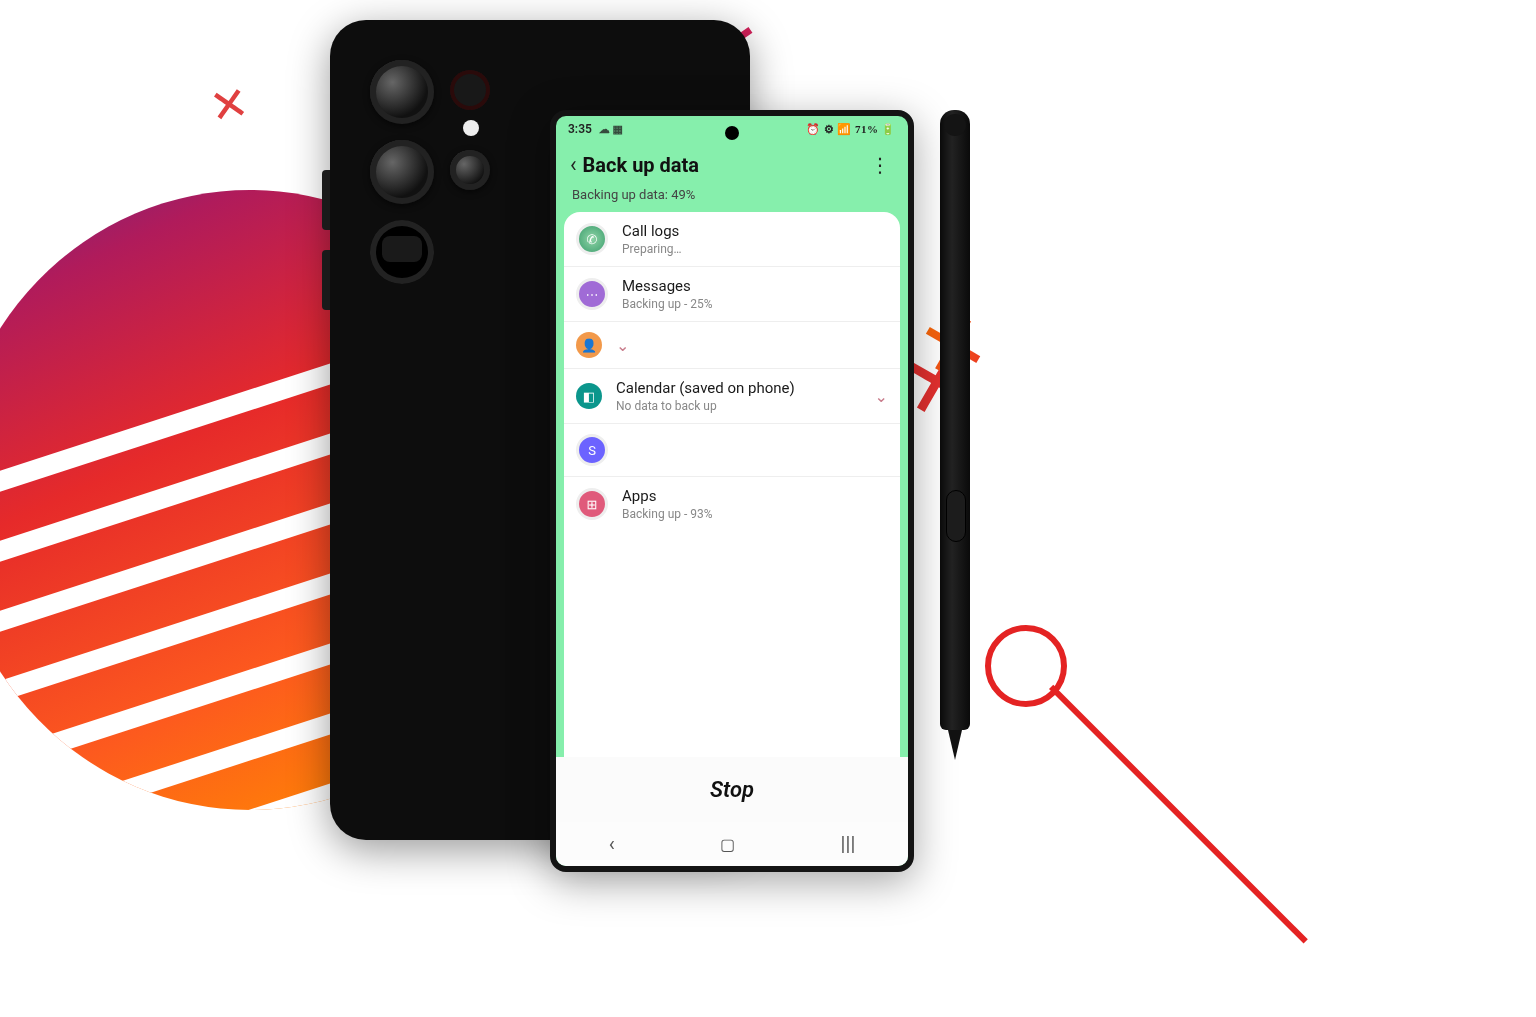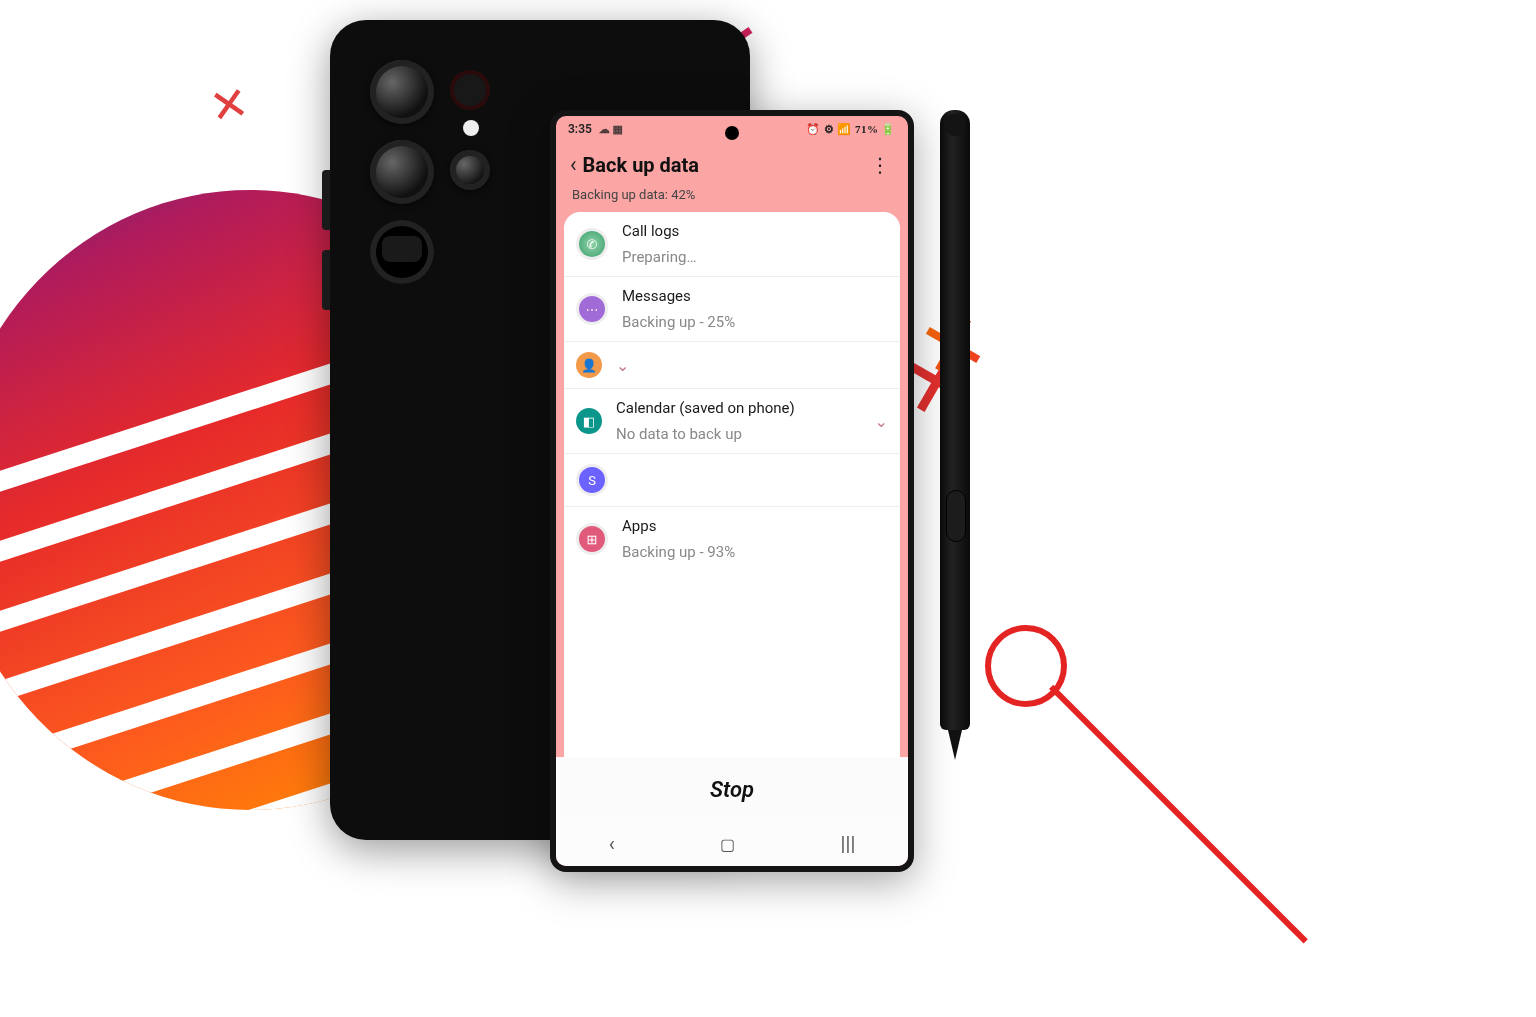--- a/index.html
+++ b/index.html
@@ -103,21 +103,21 @@
   .cam-sm2 { top:130px; left:120px; width:40px; height:40px; }
   .flash { position:absolute; top:100px; left:133px; width:16px; height:16px; border-radius:50%; background:#eee;}
 
   
   .phone-front {
     position: absolute;
     top: 110px;
     left: 550px;
     width: 352px;
     height: 750px;
-    background: #fca5a5;
+    background: #86efac;
     border: 6px solid #141414;
     border-radius: 16px;
     box-shadow: 0 10px 40px rgba(0,0,0,.35);
     display: flex;
     flex-direction: column;
     overflow: hidden;
   }
   .notch {
     position:absolute;
     top:10px; left:50%;
@@ -169,21 +169,21 @@
   .row:last-child { border-bottom:none; }
   .row .icon-circ {
     width:26px; height:26px; border-radius:50%;
     display:flex; align-items:center; justify-content:center;
     margin-right:14px;
     font-size:13px; color:#fff;
     flex-shrink:0;
   }
   .row .txt { flex:1; }
   .row .t1 { font-size:15px; color:#1a1a1a; }
-  .row .t2 { font-size:15px; color:#888; margin-top:8px; }
+  .row .t2 { font-size:12px; color:#888; margin-top:2px; }
   .row .chev {
     color:#c97d8c; font-size:16px;
   }
 
   .ic-call    { background: radial-gradient(circle,#8fd4a7,#3c9e6d); border:3px solid #eee;}
   .ic-msg     { background: #a06bd6; border:3px solid #eee;}
   .ic-contact { background: #f2994a; }
   .ic-cal     { background: #0b968c; }
   .ic-clock   { background: #fff; border:3px solid #d77ec2; color:#d77ec2;}
   .ic-set     { background: #fff; border:3px solid #c76aa5; color:#c76aa5;}
@@ -281,21 +281,21 @@
     </span>
     <span class="sb-right">⏰ ⚙ 📶 71% 🔋</span>
   </div>
 
   <div class="header">
     <span class="back-ch">‹</span>
     <span class="title">Back up data</span>
     <span class="more">⋮</span>
   </div>
 
-  <div class="progress-text">Backing up data: 42%</div>
+  <div class="progress-text">Backing up data: 49%</div>
 
   <div class="list" id="list">
       <div class="row">
         <div class="icon-circ ic-call">✆</div>
         <div class="txt">
           <div class="t1">Call logs</div>
           <div class="t2">Preparing…</div>
         </div>
       </div>
       <div class="row">

